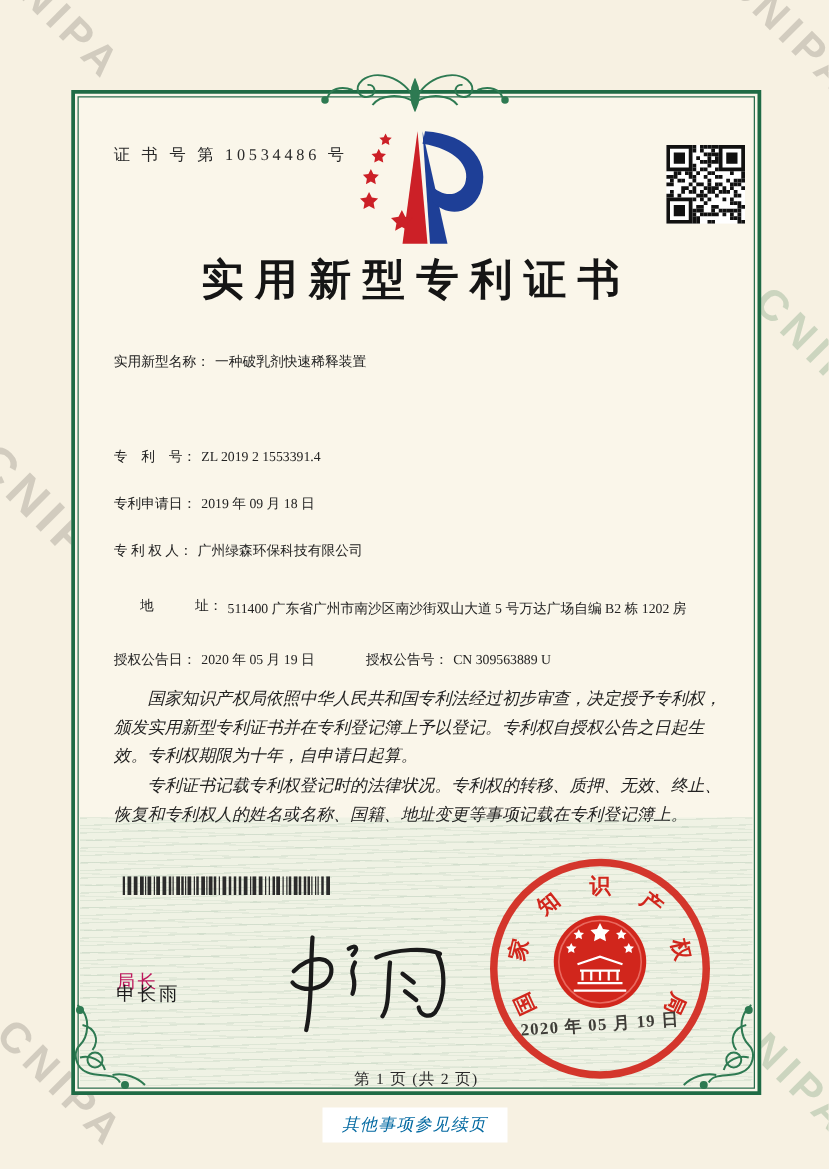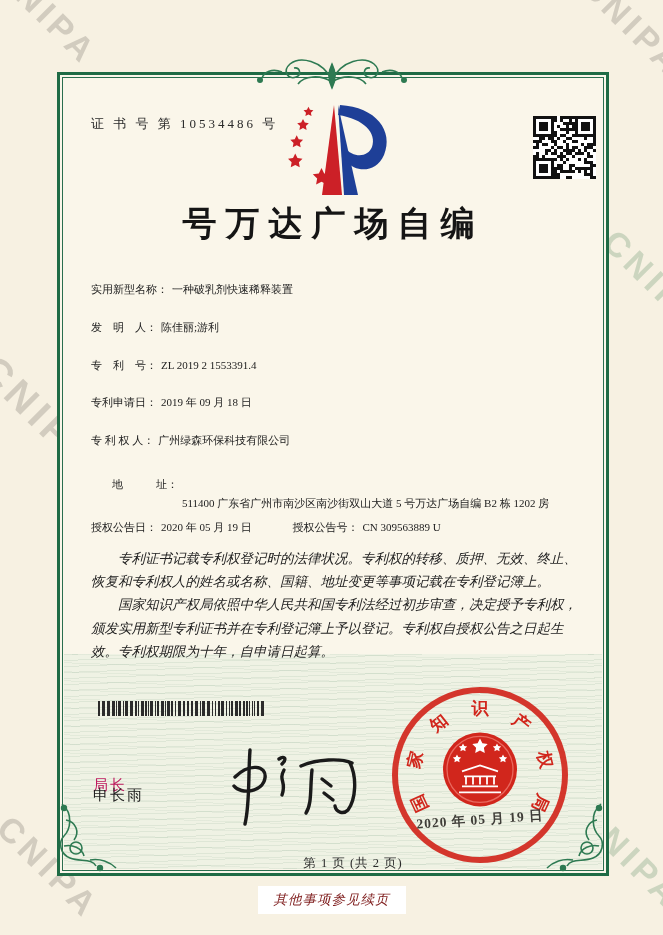--- a/index.html
+++ b/index.html
@@ -22,21 +22,21 @@
       rgba(214,231,214,.30);
     pointer-events:none;}
   .frame > *{position:absolute;z-index:2;}
   
   .cert-no{left:31px;top:40px;font-size:13px;letter-spacing:3px;color:#2a2a2a;text-align:right;}
   .title{left:0;top:126px;width:100%;text-align:center;font-size:34px;font-weight:bold;
          letter-spacing:9px;color:#151515;}
   .frow{left:31px;font-size:11px;color:#222;white-space:nowrap;}
   .frow .lab{color:#222;}
   .frow .val{margin-left:4px;}
-  .val-addr{display:inline-block;width:400px;white-space:normal;vertical-align:top;line-height:20px;margin-top:16px;}
+  .val-addr{display:inline-block;width:400px;white-space:normal;vertical-align:top;line-height:20px;}
   .grant2{margin-left:38px;}
   .paras{left:31px;top:472px;width:492px;font-size:13.5px;line-height:1.72;color:#222;
          font-style:italic;}
   .paras p{margin:0;text-indent:2em;}
   
   .barcode{left:38px;top:626px;width:172px;height:15px;}
   
   .signer-title{left:33px;top:684px;font-family:"Liberation Sans",sans-serif;
                 font-size:15px;color:#be185d;letter-spacing:2px;margin-top:17px;}
   .signer-name{left:33px;top:711px;font-family:"Liberation Sans",sans-serif;
@@ -46,23 +46,23 @@
   .seal{left:332px;top:612px;width:176px;height:176px;border-radius:50%;
         border:6px solid rgba(209,38,28,.92);box-sizing:border-box;
         background:rgba(255,255,255,0);}
   .seal .arc-char{position:absolute;left:50%;top:50%;width:20px;height:20px;margin:-10px 0 0 -10px;
         font-size:17px;font-weight:bold;color:#d1261c;text-align:center;line-height:20px;}
   .seal-date{position:absolute;left:0;top:118px;width:100%;text-align:center;
         font-size:13.5px;color:#3f3d38;transform:rotate(-4deg);letter-spacing:1px;
         font-weight:bold;z-index:3;}
   .emblem{position:absolute;left:50%;top:50%;transform:translate(-50%,-54%);}
   
-  .page-no{left:0;top:780px;width:100%;text-align:center;font-size:12.5px;color:#2a2a2a;letter-spacing:1px;margin-left:20px;}
+  .page-no{left:0;top:780px;width:100%;text-align:center;font-size:12.5px;color:#2a2a2a;letter-spacing:1px;}
   .cont-note{position:absolute;left:50%;top:886px;transform:translateX(-50%);
-     background:#ffffff;padding:5px 16px;font-size:13.5px;font-style:italic;color:#7f1d1d;
+     background:#ffffff;padding:5px 16px;font-size:13.5px;font-style:italic;color:#0369a1;
      letter-spacing:1px;z-index:2;white-space:nowrap;}
   
   .ornament{position:absolute;z-index:3;pointer-events:none;}
 </style>
 </head>
 <body>
 
 <div class="page">
 
   <span class="wm wm-gray" style="left:-18px;top:-6px;font-size:34px;">CNIPA</span>
@@ -253,48 +253,45 @@
         <rect x="3" y="3" width="15" height="15" fill="#fff"></rect>
         <rect x="6" y="6" width="9" height="9" fill="#111"></rect>
         <rect x="42" y="0" width="21" height="21" fill="#111"></rect>
         <rect x="45" y="3" width="15" height="15" fill="#fff"></rect>
         <rect x="48" y="6" width="9" height="9" fill="#111"></rect>
         <rect x="0" y="42" width="21" height="21" fill="#111"></rect>
         <rect x="3" y="45" width="15" height="15" fill="#fff"></rect>
         <rect x="6" y="48" width="9" height="9" fill="#111"></rect>
       </svg>
 
-    <div class="title">号万达广场自编</div>
+    <div class="title">实用新型专利证书</div>
 
     <div class="frow" style="top:207px;">
       <span class="lab">实用新型名称：</span><span class="val">一种破乳剂快速稀释装置</span>
-    </div>
-    <div class="frow" style="top:245px;">
-      <span class="lab">发　明　人：</span><span class="val">陈佳丽;游利</span>
     </div>
     <div class="frow" style="top:283px;">
       <span class="lab">专　利　号：</span><span class="val">ZL 2019 2 1553391.4</span>
     </div>
     <div class="frow" style="top:320px;">
       <span class="lab">专利申请日：</span><span class="val">2019 年 09 月 18 日</span>
     </div>
     <div class="frow" style="top:358px;">
       <span class="lab">专 利 权 人：</span><span class="val">广州绿森环保科技有限公司</span>
     </div>
     <div class="frow" style="top:402px;">
       <span class="lab" style="vertical-align:top;margin-left:21px;">地　　　址：</span><span class="val val-addr">511400 广东省广州市南沙区南沙街双山大道 5 号万达广场自编 B2 栋 1202 房</span>
     </div>
     <div class="frow" style="top:445px;">
       <span class="lab">授权公告日：</span><span class="val">2020 年 05 月 19 日</span>
       <span class="lab grant2">授权公告号：</span><span class="val">CN 309563889 U</span>
     </div>
 
     <div class="paras">
+      <p>国家知识产权局依照中华人民共和国专利法经过初步审查，决定授予专利权，颁发实用新型专利证书并在专利登记簿上予以登记。专利权自授权公告之日起生效。专利权期限为十年，自申请日起算。</p>
       <p>专利证书记载专利权登记时的法律状况。专利权的转移、质押、无效、终止、恢复和专利权人的姓名或名称、国籍、地址变更等事项记载在专利登记簿上。</p>
-      <p>国家知识产权局依照中华人民共和国专利法经过初步审查，决定授予专利权，颁发实用新型专利证书并在专利登记簿上予以登记。专利权自授权公告之日起生效。专利权期限为十年，自申请日起算。</p>
     </div>
 
     <svg class="barcode" id="barcode" viewBox="0 0 172 15" preserveAspectRatio="none">
         <rect x="0" y="0" width="2" height="15" fill="#2b2b2b"></rect>
         <rect x="4" y="0" width="3" height="15" fill="#2b2b2b"></rect>
         <rect x="9" y="0" width="3" height="15" fill="#2b2b2b"></rect>
         <rect x="14" y="0" width="3" height="15" fill="#2b2b2b"></rect>
         <rect x="18" y="0" width="1" height="15" fill="#2b2b2b"></rect>
         <rect x="20" y="0" width="3" height="15" fill="#2b2b2b"></rect>
         <rect x="25" y="0" width="1" height="15" fill="#2b2b2b"></rect>

